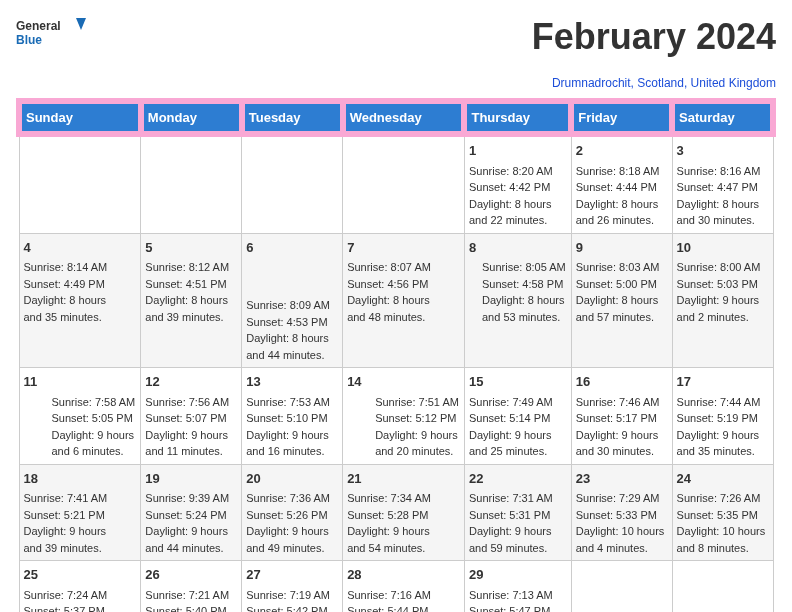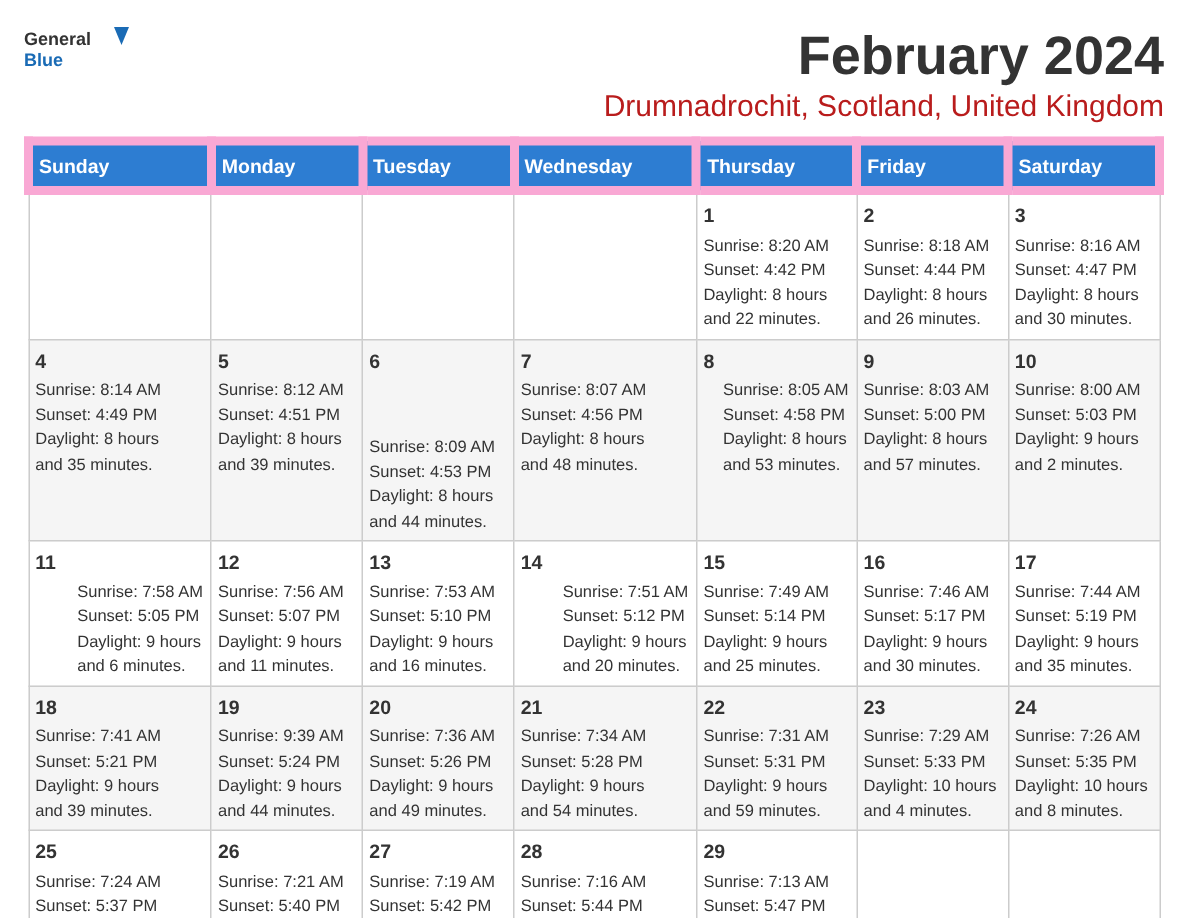--- a/index.html
+++ b/index.html
@@ -24,23 +24,23 @@
     }
     .title-area {
       text-align: right;
     }
     .main-title {
       font-size: 36px;
       font-weight: bold;
       color: #333;
     }
     .subtitle {
-      font-size: 20px;
-      color: #b91c1c;
-      margin-top: 2px;
+      font-size: 12px;
+      color: #1d4ed8;
+      margin-top: 18px;
     }
     table {
       width: 100%;
       border-collapse: collapse;
       font-size: 11px;
     }
     thead tr th {
       background-color: #2d7dd2;
       color: #fff;
       padding: 6px 4px;

